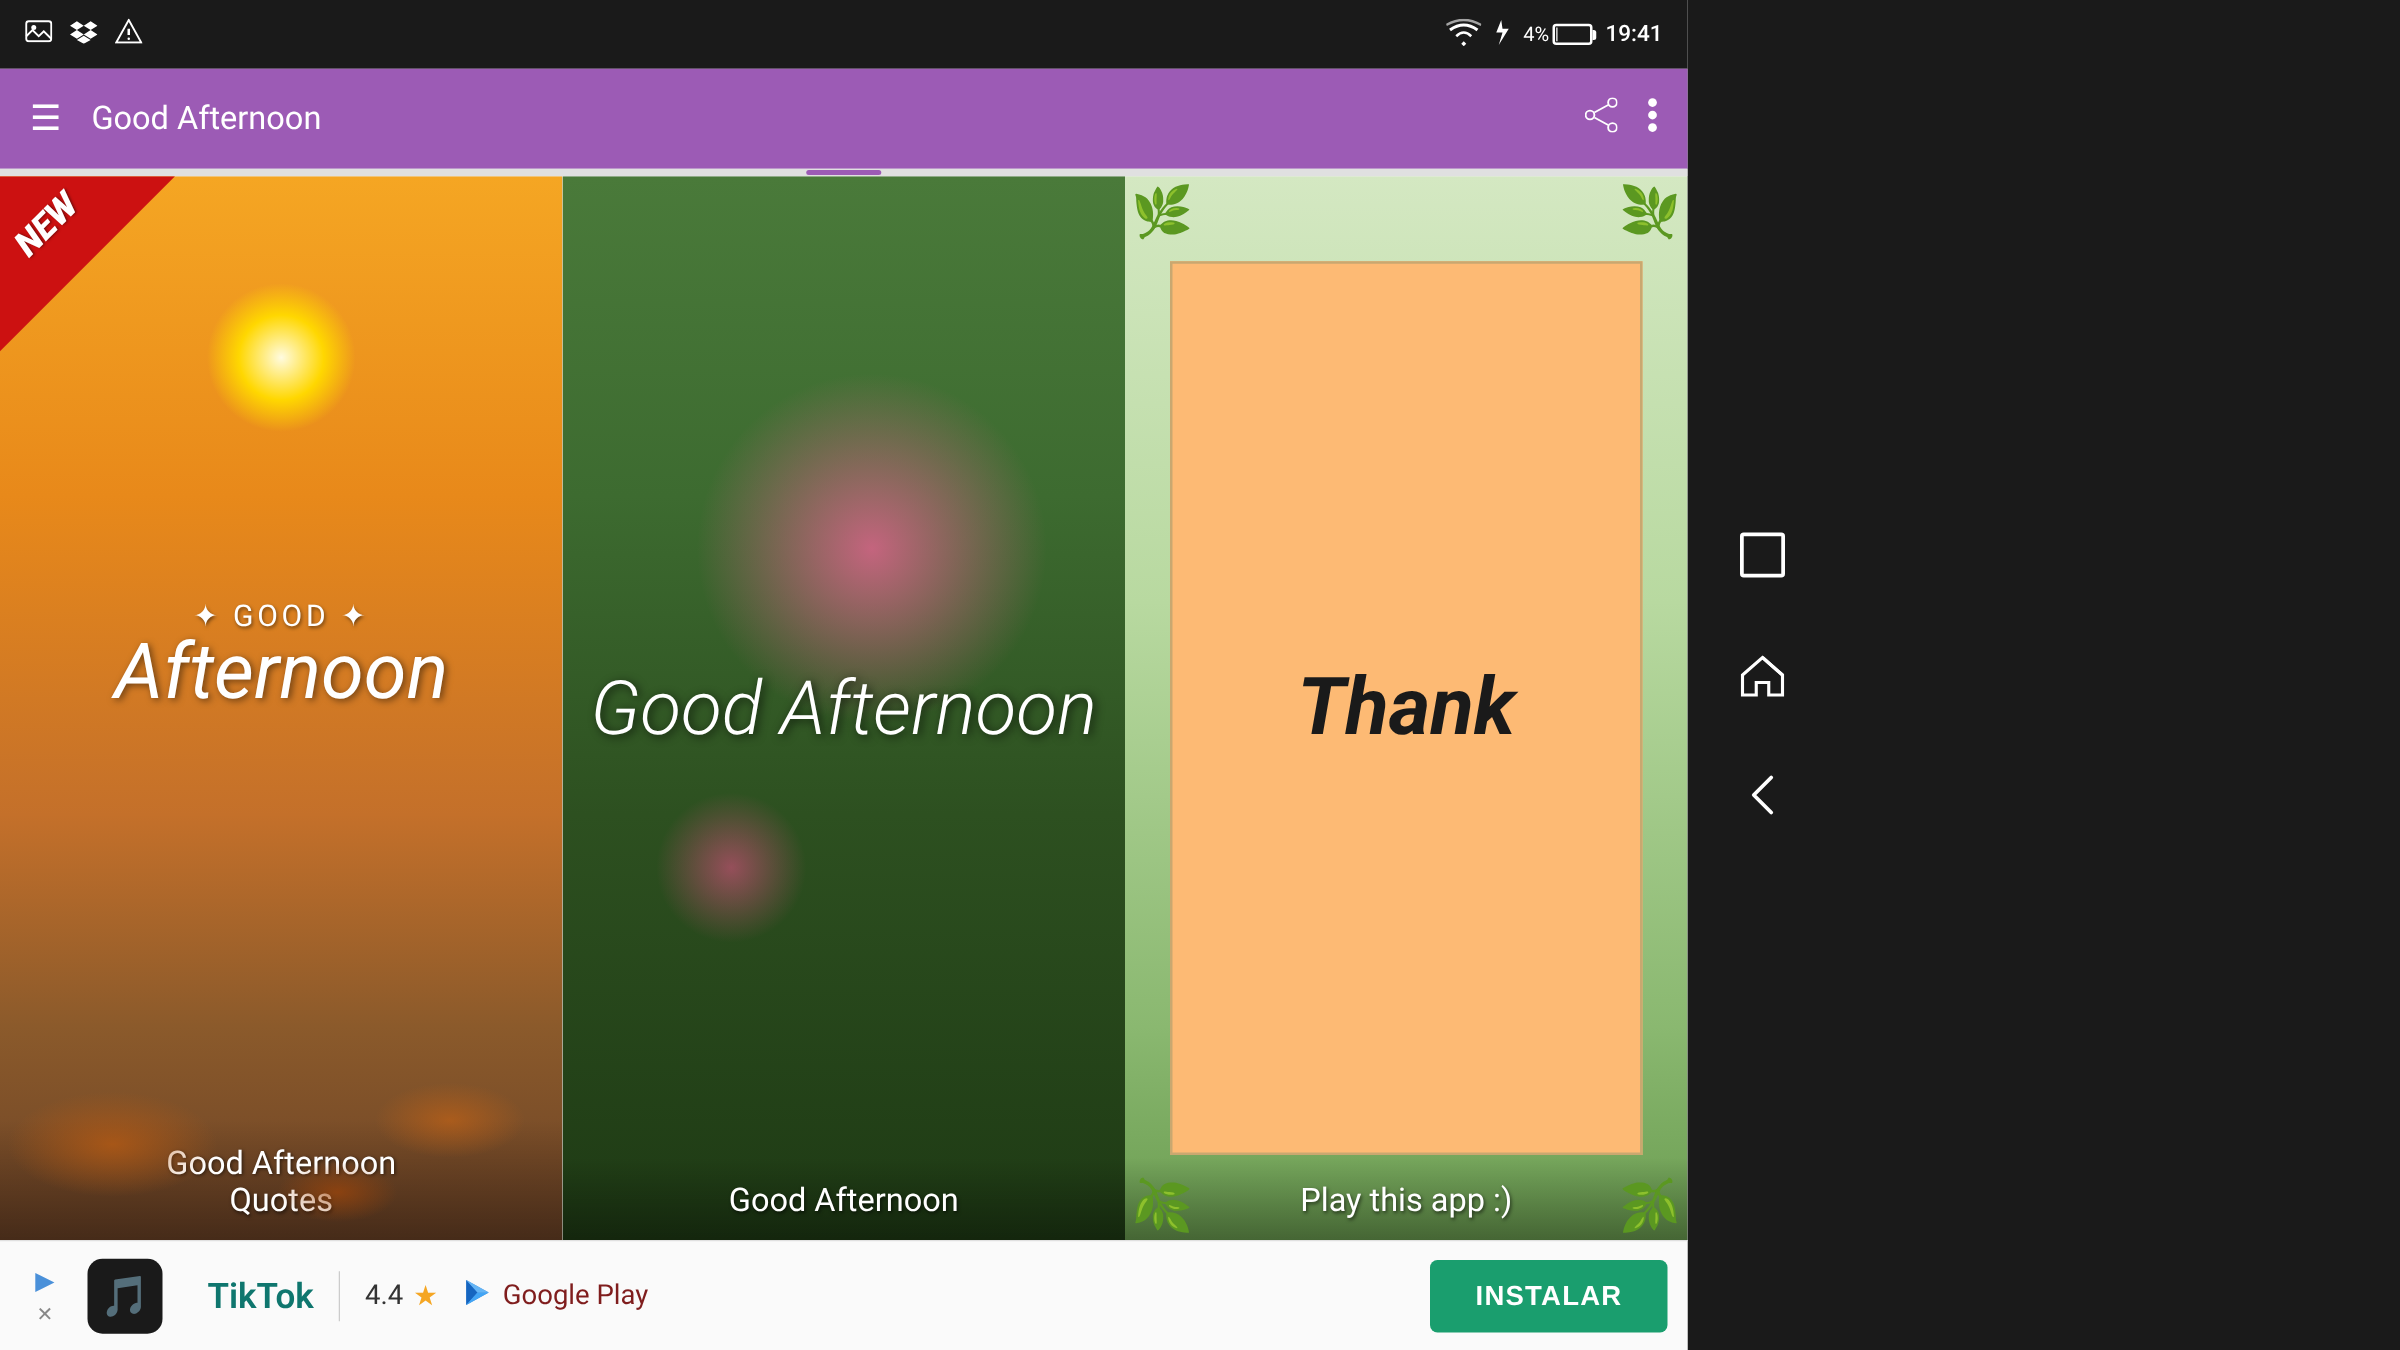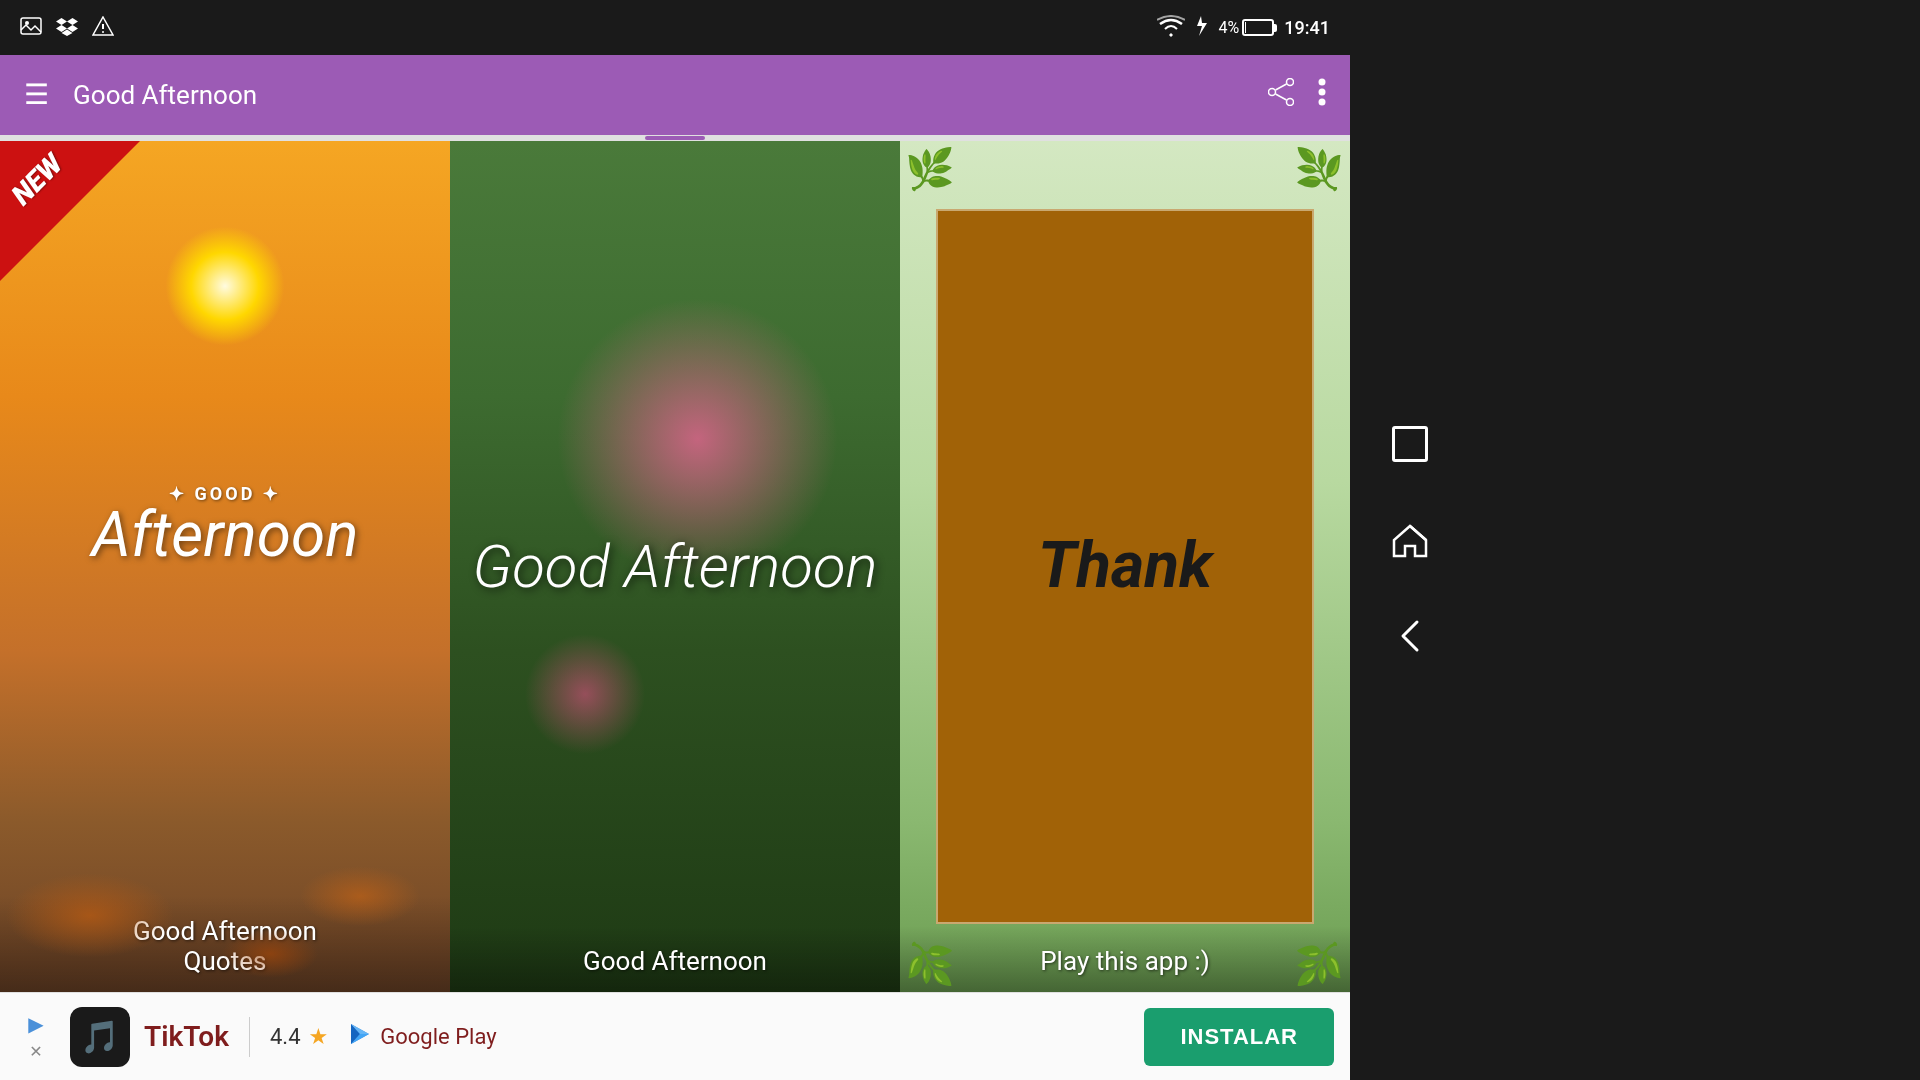--- a/index.html
+++ b/index.html
@@ -246,22 +246,22 @@
       position: absolute;
       top: 45%;
       left: 50%;
       transform: translate(-50%, -50%);
       text-align: center;
       color: white;
       z-index: 5;
     }
 
     .card-1-good {
-      font-size: 18px;
-      font-weight: 700;
+      font-size: 24px;
+      font-weight: 400;
       letter-spacing: 3px;
       text-transform: uppercase;
       text-shadow: 1px 1px 3px rgba(0,0,0,0.5);
     }
 
     .card-1-afternoon {
       font-size: 62px;
       font-style: italic;
       font-weight: 400;
       line-height: 1;
@@ -308,21 +308,21 @@
         #6a9c50 100%
       );
     }
 
     .card-3-inner {
       position: absolute;
       top: 8%;
       left: 8%;
       right: 8%;
       bottom: 8%;
-      background: #a16207;
+      background: #fdba74;
       border: 2px solid #c9a870;
       display: flex;
       align-items: center;
       justify-content: center;
       z-index: 5;
     }
 
     .card-3-thank-you {
       font-size: 64px;
       font-style: italic;
@@ -409,22 +409,23 @@
       display: flex;
       align-items: center;
       justify-content: center;
       flex-shrink: 0;
       font-size: 32px;
     }
 
     .ad-app-name {
       font-size: 28px;
       font-weight: 600;
-      color: #7f1d1d;
-      flex-shrink: 0;
+      color: #0f766e;
+      flex-shrink: 0;
+      margin-left: 22px;
     }
 
     .ad-divider {
       width: 1px;
       height: 40px;
       background: #ccc;
       margin: 0 20px;
       flex-shrink: 0;
     }
 

